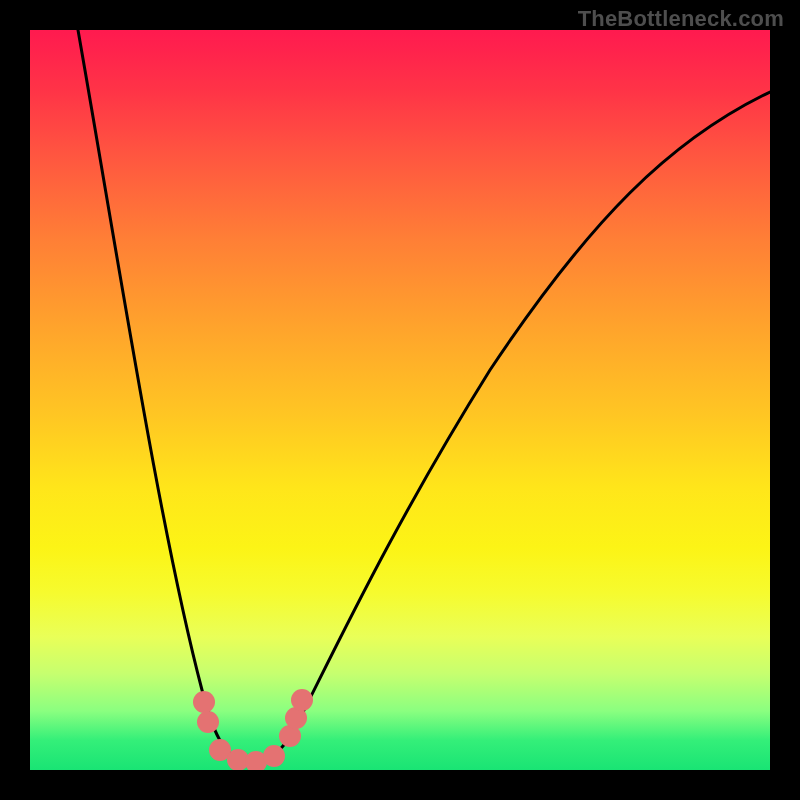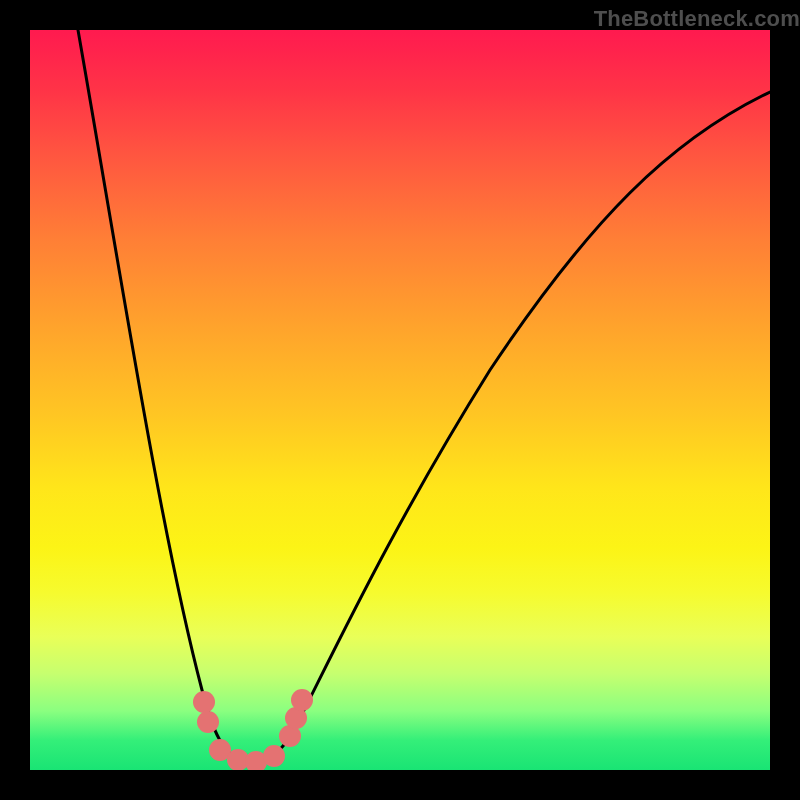--- a/index.html
+++ b/index.html
@@ -2,21 +2,21 @@
 <html><head>
 <meta charset="utf-8">
 <style>
 body{margin:0;padding:0;background:#000}
 .stage{position:relative;width:800px;height:800px;background:#000}
 .plot{position:absolute;left:30px;top:30px;width:740px;height:740px;
   background:linear-gradient(to bottom,
     #ff1a4f 0%,#ff3347 8%,#ff5a3f 18%,#ff7e36 28%,#ffa32c 40%,
     #ffc623 52%,#ffe61a 62%,#fcf416 70%,#f6fb2e 76%,#e9ff58 82%,
     #c6ff6f 87%,#8bff80 92%,#34ef79 96%,#19e474 100%)}
-.wm{position:absolute;right:0;top:6px;
+.wm{position:absolute;right:16px;top:6px;
   font:700 22px Arial,Helvetica,sans-serif;color:#4e4e4e;letter-spacing:.2px}
 svg.curve{position:absolute;left:30px;top:30px}
 svg.dots{position:absolute;left:30px;top:30px}
 </style>
 </head>
 <body>
 <div class="stage">
 
 <div class="plot"></div>
 

